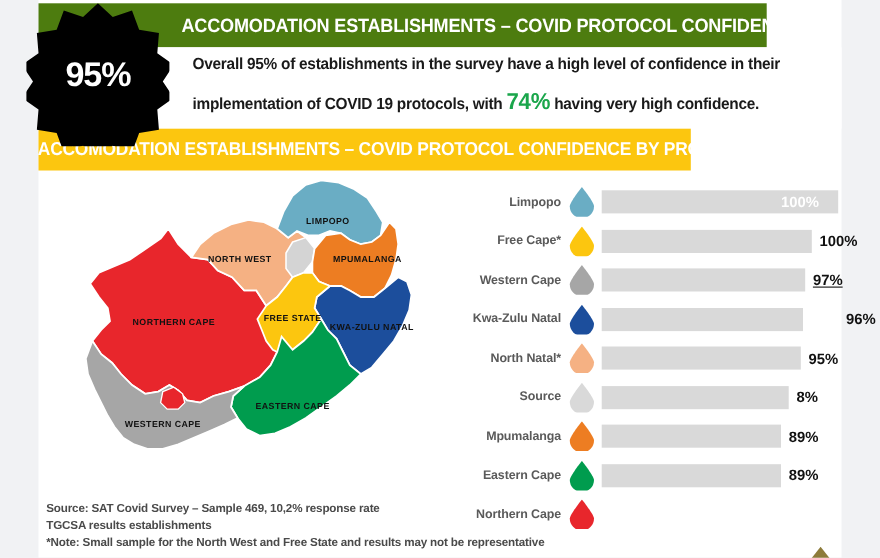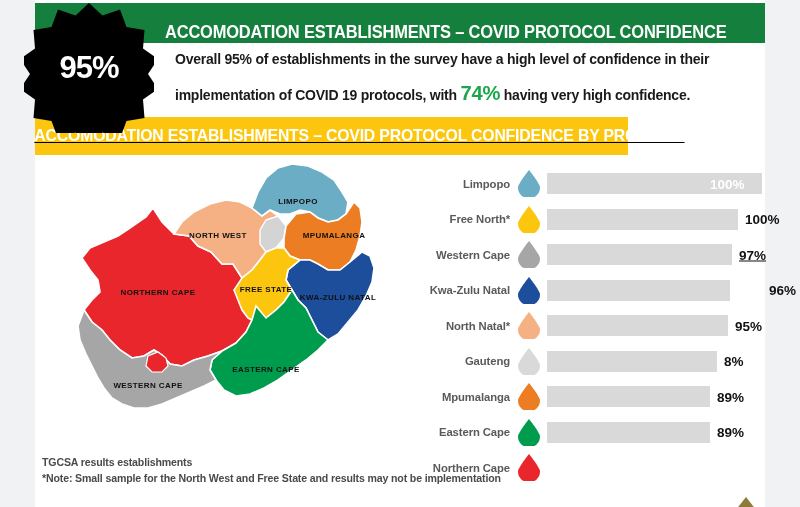--- a/index.html
+++ b/index.html
@@ -28,25 +28,25 @@
     width: 730px;
     height: 507px;
     background: #ffffff;
   }
 
   
   .band-blue {
     position: absolute;
     left: 35px;
     top: 3px;
-    width: 730px;
+    width: 662px;
     height: 40px;
-    background: #15803d;
+    background: #4d7c0f;
     display: flex;
-    align-items: flex-end;
+    align-items: center;
   }
   .band-blue .band-title {
     color: #ffffff;
     font-size: 17.5px;
     font-weight: bold;
     letter-spacing: -0.2px;
     white-space: nowrap;
     margin-left: 130px;
     transform: scaleX(0.94);
     transform-origin: left center;
@@ -86,21 +86,20 @@
   .band-yellow {
     position: absolute;
     left: 35px;
     top: 117px;
     width: 593px;
     height: 38px;
     background: #fcc60f;
     display: flex;
     align-items: center;
     justify-content: center;
-    text-decoration: underline;
   }
   .band-yellow .band-title {
     color: #ffffff;
     font-size: 17px;
     font-weight: bold;
     letter-spacing: -0.2px;
     white-space: nowrap;
     transform: scaleX(0.93);
     padding-left: 60px;
   }
@@ -316,21 +315,21 @@
           <svg viewBox="0 0 24 27" xmlns="http://www.w3.org/2000/svg">
             <path fill="#6aadc4" d="M12 27 C12 27 1 13.2 1 9.6 A11 11 0 0 1 23 9.6 C23 13.2 12 27 12 27 Z" transform="rotate(180 12 13.5)"></path>
           </svg>
         </div>
         <div class="track">
           <div class="bar" style="width: 215px; background: rgb(217, 217, 217);"></div>
           <div class="bar-value inside" style="left: 163px;">100%</div>
         </div>
       </div>
       <div class="bar-row">
-        <div class="bar-label">Free North*</div>
+        <div class="bar-label">Free Cape*</div>
         <div class="pin">
           <svg viewBox="0 0 24 27" xmlns="http://www.w3.org/2000/svg">
             <path fill="#fcc60f" d="M12 27 C12 27 1 13.2 1 9.6 A11 11 0 0 1 23 9.6 C23 13.2 12 27 12 27 Z" transform="rotate(180 12 13.5)"></path>
           </svg>
         </div>
         <div class="track">
           <div class="bar" style="width: 191px; background: rgb(217, 217, 217);"></div>
           <div class="bar-value" style="left: 198px;">100%</div>
         </div>
       </div>
@@ -364,21 +363,21 @@
           <svg viewBox="0 0 24 27" xmlns="http://www.w3.org/2000/svg">
             <path fill="#f5b183" d="M12 27 C12 27 1 13.2 1 9.6 A11 11 0 0 1 23 9.6 C23 13.2 12 27 12 27 Z" transform="rotate(180 12 13.5)"></path>
           </svg>
         </div>
         <div class="track">
           <div class="bar" style="width: 181px; background: rgb(217, 217, 217);"></div>
           <div class="bar-value" style="left: 188px;">95%</div>
         </div>
       </div>
       <div class="bar-row">
-        <div class="bar-label">Gauteng</div>
+        <div class="bar-label">Source</div>
         <div class="pin">
           <svg viewBox="0 0 24 27" xmlns="http://www.w3.org/2000/svg">
             <path fill="#d9d9d9" d="M12 27 C12 27 1 13.2 1 9.6 A11 11 0 0 1 23 9.6 C23 13.2 12 27 12 27 Z" transform="rotate(180 12 13.5)"></path>
           </svg>
         </div>
         <div class="track">
           <div class="bar" style="width: 170px; background: rgb(217, 217, 217);"></div>
           <div class="bar-value" style="left: 177px;">8%</div>
         </div>
       </div>
@@ -410,21 +409,22 @@
         <div class="bar-label">Northern Cape</div>
         <div class="pin">
           <svg viewBox="0 0 24 27" xmlns="http://www.w3.org/2000/svg">
             <path fill="#e8262c" d="M12 27 C12 27 1 13.2 1 9.6 A11 11 0 0 1 23 9.6 C23 13.2 12 27 12 27 Z" transform="rotate(180 12 13.5)"></path>
           </svg>
         </div>
       </div>
     </div>
 
   <div class="source">
+    <div>Source: SAT Covid Survey – Sample 469, 10,2% response rate</div>
     <div>TGCSA results establishments</div>
-    <div>*Note: Small sample for the North West and Free State and results may not be implementation</div>
+    <div>*Note: Small sample for the North West and Free State and results may not be representative</div>
   </div>
 
   <div class="gold-sliver">
       <i></i>
     </div>
 
 </div>
 
 </body></html>

